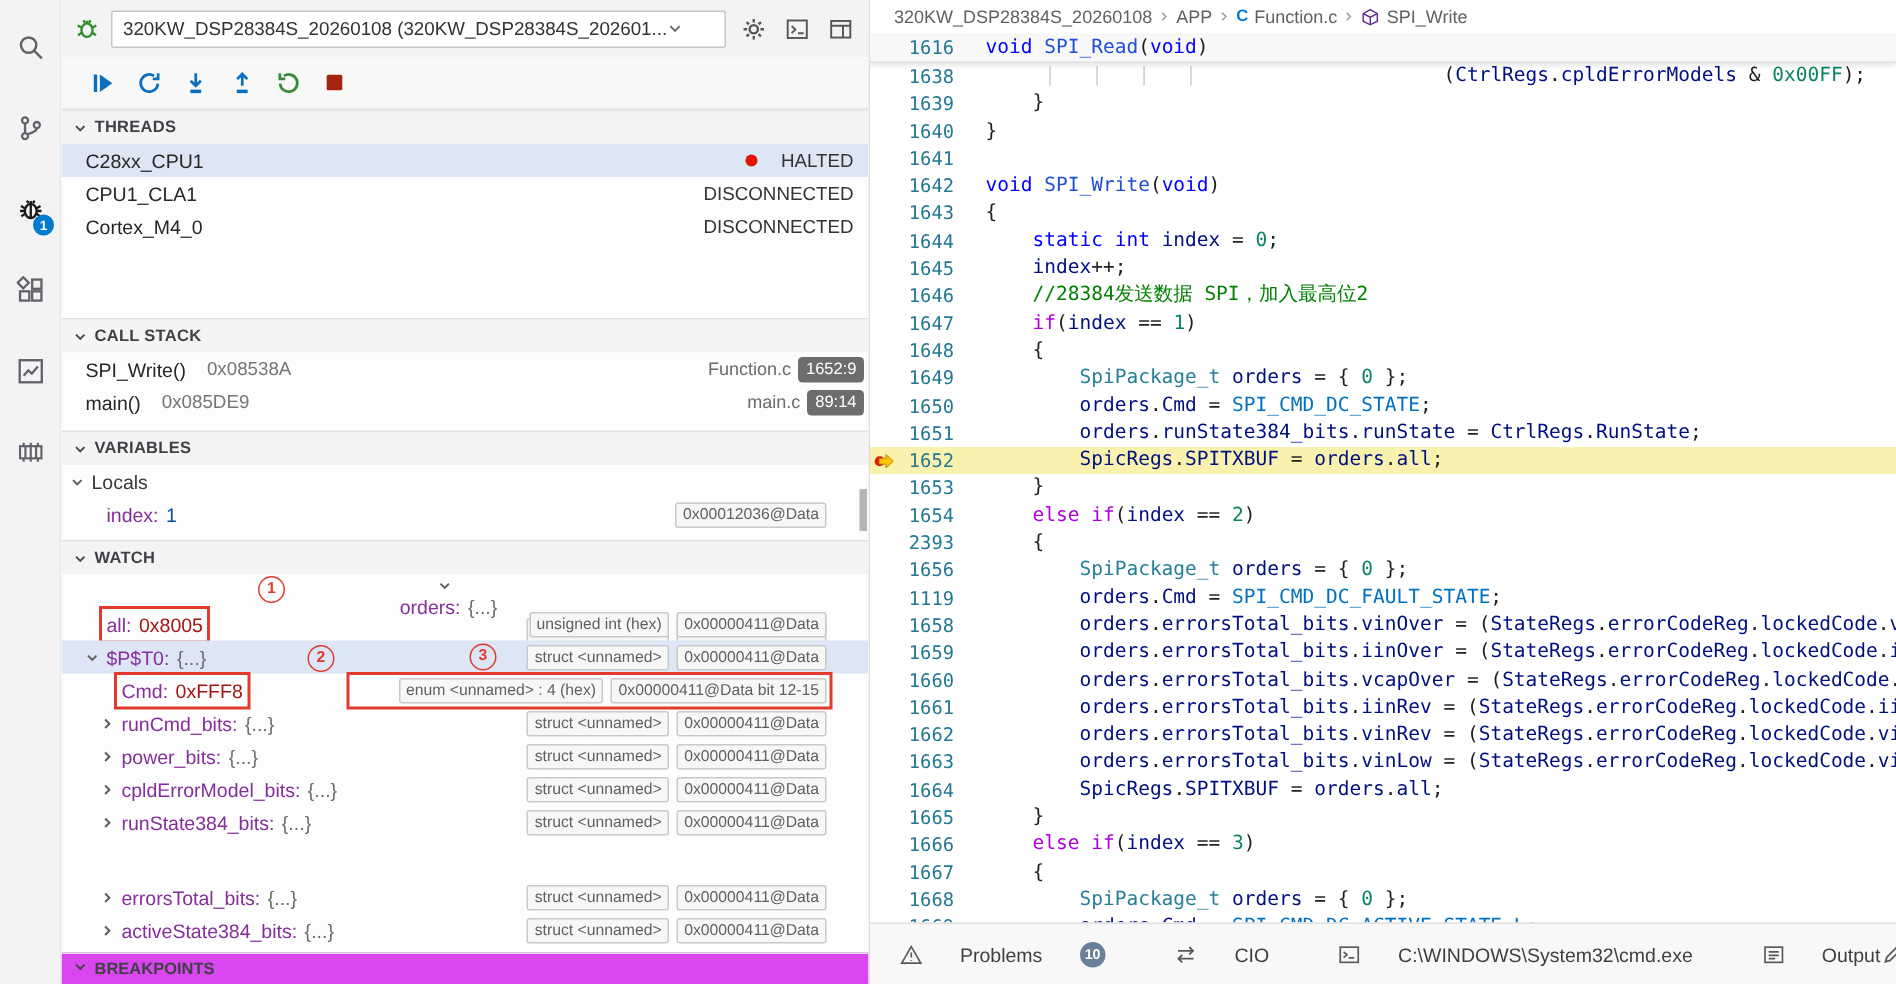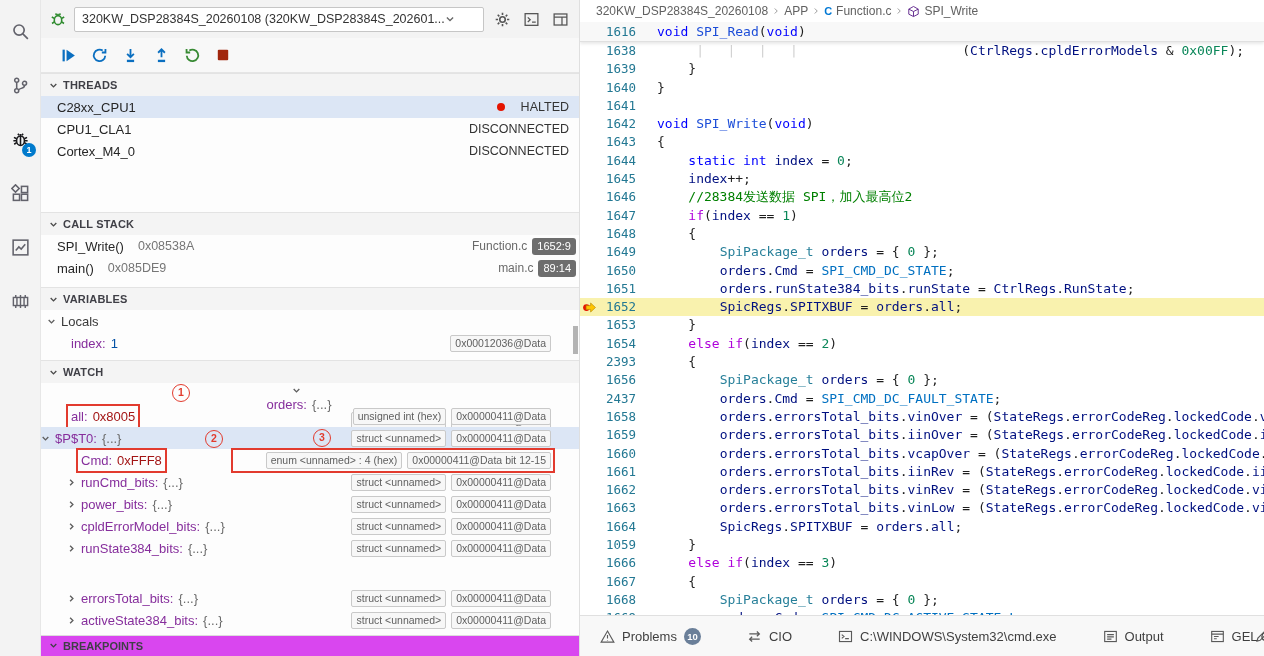--- a/index.html
+++ b/index.html
@@ -81,21 +81,21 @@
        box-shadow:0 2px 3px rgba(0,0,0,.09);z-index:2;}
   .ln{flex:0 0 56px;text-align:right;color:#237893;font-size:12.5px;cursor:pointer;}
   .ltext{margin-left:21px;white-space:pre;}
   .gut-ico{position:absolute;left:2px;top:2px;width:15px;height:15px;}
   .tk-k{color:#0000ff;}.tk-c{color:#af00db;}.tk-f{color:#1d4ed8;}.tk-t{color:#267f99;}
   .tk-v{color:#001080;}.tk-n{color:#098658;}.tk-m{color:#008000;}.tk-e{color:#0070c1;}
   .tk-p{color:#1e1e1e;}.tk-g{color:#d0d0d0;}
   
   .panelbar{flex:0 0 40px;border-top:1px solid #e0e0e0;background:#f8f8f8;display:flex;align-items:center;
        padding-left:20px;gap:46px;overflow:hidden;position:relative;}
-  .ptab{display:flex;align-items:center;gap:7px;color:#3f3f3f;font-size:13px;cursor:pointer;white-space:nowrap;}
+  .ptab{display:flex;align-items:center;gap:25px;color:#3f3f3f;font-size:13px;cursor:pointer;white-space:nowrap;}
   .ptab .pic{color:#5a5a5a;display:flex;}
   .pbadge{width:17px;height:17px;border-radius:50%;background:#6a7f99;color:#fff;font-size:9.5px;
        line-height:17px;text-align:center;font-weight:700;}
   .edge-ico{position:absolute;right:-6px;top:12px;color:#5a5a5a;}
 </style>
 </head>
 <body>
 
 <div class="app">
 
@@ -341,21 +341,21 @@
           <span class="twisty"></span>
           <span class="ngrp rbox">
             <span class="vname">all:</span>
             <span class="vval hex">0x8005</span>
           </span>
           <span class="bgrp">
             <span class="vbadge">unsigned int (hex)</span>
             <span class="vbadge">0x00000411@Data</span>
           </span>
         </div>
-        <div class="vrow sel" style="">
+        <div class="vrow sel" style="padding-left: 16px;">
           <span class="twisty">
             <svg width="9" height="9" viewBox="0 0 16 16" fill="none" stroke="currentColor" stroke-width="2.4">
               <path d="M3 5.5l5 5 5-5"></path>
             </svg>
           </span>
           <span class="ngrp">
             <span class="vname">$P$T0:</span>
             <span class="vval obj">{...}</span>
           </span>
           <span class="ann" style="left: 164px; top: 3px;">2</span>
@@ -539,29 +539,29 @@
         <div class="cline"><span class="ln">1650</span><span class="ltext"><span class="tk-p">        </span><span class="tk-v">orders</span><span class="tk-p">.</span><span class="tk-v">Cmd</span><span class="tk-p"> = </span><span class="tk-e">SPI_CMD_DC_STATE</span><span class="tk-p">;</span></span></div>
         <div class="cline"><span class="ln">1651</span><span class="ltext"><span class="tk-p">        </span><span class="tk-v">orders</span><span class="tk-p">.</span><span class="tk-v">runState384_bits</span><span class="tk-p">.</span><span class="tk-v">runState</span><span class="tk-p"> = </span><span class="tk-v">CtrlRegs</span><span class="tk-p">.</span><span class="tk-v">RunState</span><span class="tk-p">;</span></span></div>
         <div class="cline cur"><span class="gut-ico"><svg width="15" height="15" viewBox="0 0 16 16">
               <circle cx="4.8" cy="8" r="3.6" fill="#e51400"></circle>
               <path d="M4.4 6h4.8V3.2L14.4 8l-5.2 4.8V10H4.4z" fill="#ffc500" stroke="#b98a00" stroke-width="0.7"></path>
             </svg></span><span class="ln">1652</span><span class="ltext"><span class="tk-p">        </span><span class="tk-v">SpicRegs</span><span class="tk-p">.</span><span class="tk-v">SPITXBUF</span><span class="tk-p"> = </span><span class="tk-v">orders</span><span class="tk-p">.</span><span class="tk-v">all</span><span class="tk-p">;</span></span></div>
         <div class="cline"><span class="ln">1653</span><span class="ltext"><span class="tk-p">    }</span></span></div>
         <div class="cline"><span class="ln">1654</span><span class="ltext"><span class="tk-p">    </span><span class="tk-c">else</span><span class="tk-p"> </span><span class="tk-c">if</span><span class="tk-p">(</span><span class="tk-v">index</span><span class="tk-p"> == </span><span class="tk-n">2</span><span class="tk-p">)</span></span></div>
         <div class="cline"><span class="ln">2393</span><span class="ltext"><span class="tk-p">    {</span></span></div>
         <div class="cline"><span class="ln">1656</span><span class="ltext"><span class="tk-p">        </span><span class="tk-t">SpiPackage_t</span><span class="tk-p"> </span><span class="tk-v">orders</span><span class="tk-p"> = { </span><span class="tk-n">0</span><span class="tk-p"> };</span></span></div>
-        <div class="cline"><span class="ln">2437</span><span class="ltext"><span class="tk-p">        </span><span class="tk-v">orders</span><span class="tk-p">.</span><span class="tk-v">Cmd</span><span class="tk-p"> = </span><span class="tk-e">SPI_CMD_DC_FAULT_STATE</span><span class="tk-p">;</span></span></div>
+        <div class="cline"><span class="ln">1119</span><span class="ltext"><span class="tk-p">        </span><span class="tk-v">orders</span><span class="tk-p">.</span><span class="tk-v">Cmd</span><span class="tk-p"> = </span><span class="tk-e">SPI_CMD_DC_FAULT_STATE</span><span class="tk-p">;</span></span></div>
         <div class="cline"><span class="ln">1658</span><span class="ltext"><span class="tk-p">        </span><span class="tk-v">orders</span><span class="tk-p">.</span><span class="tk-v">errorsTotal_bits</span><span class="tk-p">.</span><span class="tk-v">vinOver</span><span class="tk-p"> = (</span><span class="tk-v">StateRegs</span><span class="tk-p">.</span><span class="tk-v">errorCodeReg</span><span class="tk-p">.</span><span class="tk-v">lockedCode</span><span class="tk-p">.</span><span class="tk-v">vinOver</span></span></div>
         <div class="cline"><span class="ln">1659</span><span class="ltext"><span class="tk-p">        </span><span class="tk-v">orders</span><span class="tk-p">.</span><span class="tk-v">errorsTotal_bits</span><span class="tk-p">.</span><span class="tk-v">iinOver</span><span class="tk-p"> = (</span><span class="tk-v">StateRegs</span><span class="tk-p">.</span><span class="tk-v">errorCodeReg</span><span class="tk-p">.</span><span class="tk-v">lockedCode</span><span class="tk-p">.</span><span class="tk-v">iinOver</span></span></div>
         <div class="cline"><span class="ln">1660</span><span class="ltext"><span class="tk-p">        </span><span class="tk-v">orders</span><span class="tk-p">.</span><span class="tk-v">errorsTotal_bits</span><span class="tk-p">.</span><span class="tk-v">vcapOver</span><span class="tk-p"> = (</span><span class="tk-v">StateRegs</span><span class="tk-p">.</span><span class="tk-v">errorCodeReg</span><span class="tk-p">.</span><span class="tk-v">lockedCode</span><span class="tk-p">.</span></span></div>
         <div class="cline"><span class="ln">1661</span><span class="ltext"><span class="tk-p">        </span><span class="tk-v">orders</span><span class="tk-p">.</span><span class="tk-v">errorsTotal_bits</span><span class="tk-p">.</span><span class="tk-v">iinRev</span><span class="tk-p"> = (</span><span class="tk-v">StateRegs</span><span class="tk-p">.</span><span class="tk-v">errorCodeReg</span><span class="tk-p">.</span><span class="tk-v">lockedCode</span><span class="tk-p">.</span><span class="tk-v">iinRev</span></span></div>
         <div class="cline"><span class="ln">1662</span><span class="ltext"><span class="tk-p">        </span><span class="tk-v">orders</span><span class="tk-p">.</span><span class="tk-v">errorsTotal_bits</span><span class="tk-p">.</span><span class="tk-v">vinRev</span><span class="tk-p"> = (</span><span class="tk-v">StateRegs</span><span class="tk-p">.</span><span class="tk-v">errorCodeReg</span><span class="tk-p">.</span><span class="tk-v">lockedCode</span><span class="tk-p">.</span><span class="tk-v">vinRev</span></span></div>
         <div class="cline"><span class="ln">1663</span><span class="ltext"><span class="tk-p">        </span><span class="tk-v">orders</span><span class="tk-p">.</span><span class="tk-v">errorsTotal_bits</span><span class="tk-p">.</span><span class="tk-v">vinLow</span><span class="tk-p"> = (</span><span class="tk-v">StateRegs</span><span class="tk-p">.</span><span class="tk-v">errorCodeReg</span><span class="tk-p">.</span><span class="tk-v">lockedCode</span><span class="tk-p">.</span><span class="tk-v">vinLow</span></span></div>
         <div class="cline"><span class="ln">1664</span><span class="ltext"><span class="tk-p">        </span><span class="tk-v">SpicRegs</span><span class="tk-p">.</span><span class="tk-v">SPITXBUF</span><span class="tk-p"> = </span><span class="tk-v">orders</span><span class="tk-p">.</span><span class="tk-v">all</span><span class="tk-p">;</span></span></div>
-        <div class="cline"><span class="ln">1059</span><span class="ltext"><span class="tk-p">    }</span></span></div>
+        <div class="cline"><span class="ln">1665</span><span class="ltext"><span class="tk-p">    }</span></span></div>
         <div class="cline"><span class="ln">1666</span><span class="ltext"><span class="tk-p">    </span><span class="tk-c">else</span><span class="tk-p"> </span><span class="tk-c">if</span><span class="tk-p">(</span><span class="tk-v">index</span><span class="tk-p"> == </span><span class="tk-n">3</span><span class="tk-p">)</span></span></div>
         <div class="cline"><span class="ln">1667</span><span class="ltext"><span class="tk-p">    {</span></span></div>
         <div class="cline"><span class="ln">1668</span><span class="ltext"><span class="tk-p">        </span><span class="tk-t">SpiPackage_t</span><span class="tk-p"> </span><span class="tk-v">orders</span><span class="tk-p"> = { </span><span class="tk-n">0</span><span class="tk-p"> };</span></span></div>
         <div class="cline"><span class="ln">1669</span><span class="ltext"><span class="tk-p">        </span><span class="tk-v">orders</span><span class="tk-p">.</span><span class="tk-v">Cmd</span><span class="tk-p"> = </span><span class="tk-e">SPI_CMD_DC_ACTIVE_STATE_L</span><span class="tk-p">;</span></span></div>
       </div>
     <div class="panelbar" id="panelbar">
       <span class="edge-ico"><svg width="16" height="16" viewBox="0 0 16 16" fill="none" stroke="currentColor" stroke-width="1.2">
             <path d="M3 13.2l.9-3.1 7.2-7.2 2.2 2.2-7.2 7.2z"></path>
           </svg></span>
     <div class="ptab">

